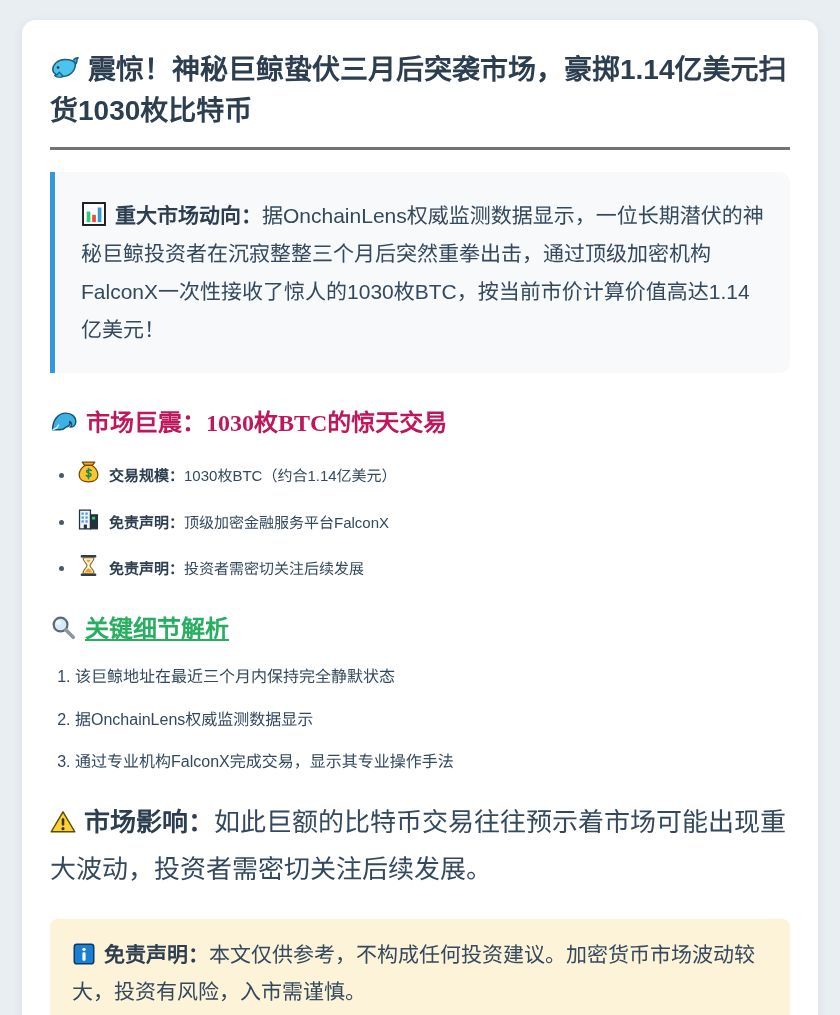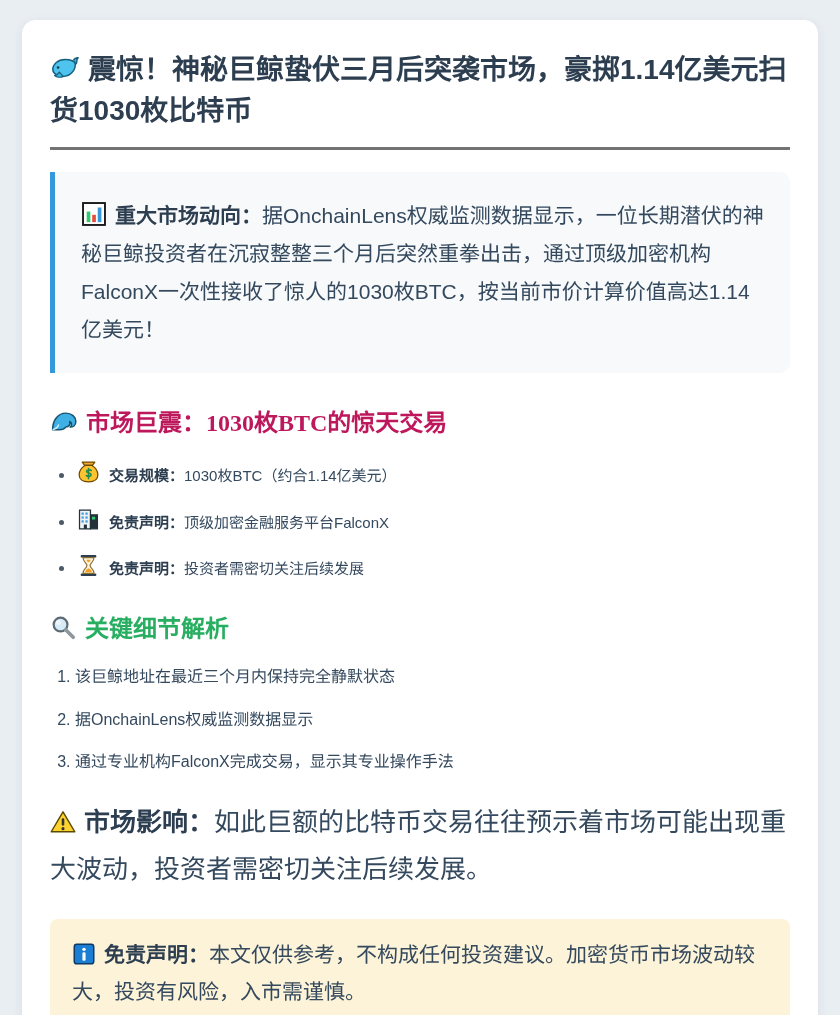--- a/index.html
+++ b/index.html
@@ -49,21 +49,21 @@
     margin-bottom: 30px;
   }
   .alert-box strong, .impact strong, .disclaimer strong { color: #2c3e50; }
 
   h2.section-heading {
     font-size: 24px;
     font-weight: 700;
     margin: 30px 0 22px 0;
   }
   h2.blue  { color: #be185d; font-family: Liberation Serif, serif; }
-  h2.green { color: #27ae60; }
+  h2.green { color: #27ae60; text-decoration: underline; }
 
   ul.fact-list {
     list-style: disc;
     padding-left: 26px;
     margin-bottom: 26px;
   }
   ul.fact-list li {
     font-size: 15px;
     line-height: 1.35;
     margin-bottom: 20px;

